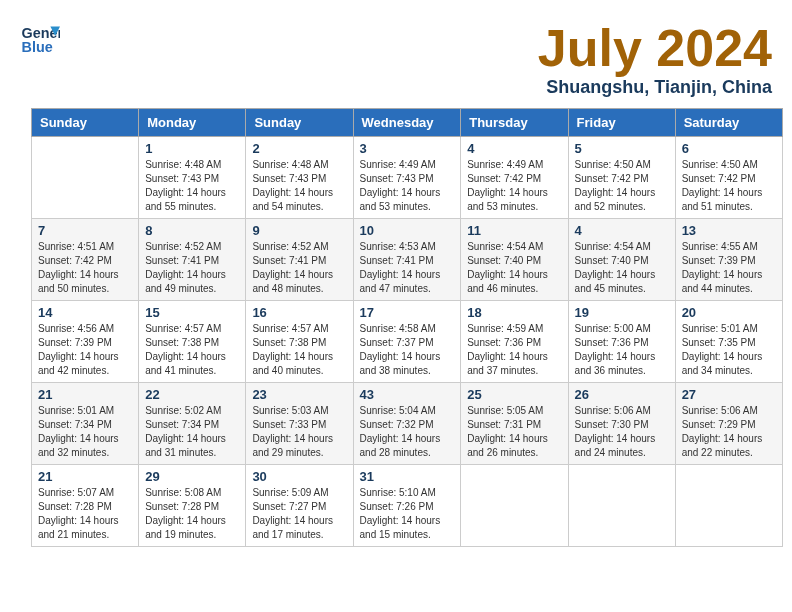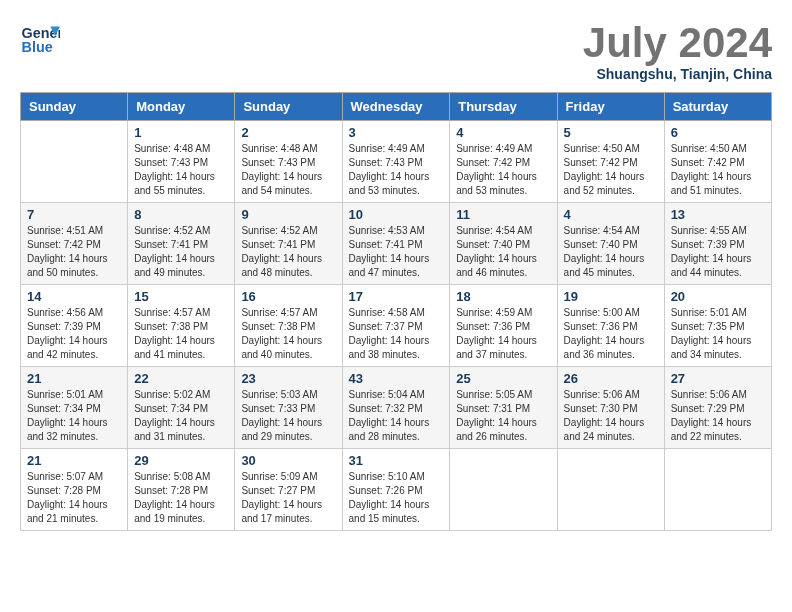--- a/index.html
+++ b/index.html
@@ -22,34 +22,35 @@
     }
     .logo-icon {
       width: 40px;
       height: 40px;
       margin-right: 4px;
     }
     .title-block {
       text-align: right;
     }
     .month-title {
-      font-size: 42px;
-      font-weight: bold;
-      color: #737373;
+      font-size: 52px;
+      font-weight: bold;
+      color: #a16207;
       line-height: 1.1;
     }
     .location-title {
-      font-size: 14px;
+      font-size: 18px;
       color: #1a3a5c;
       font-weight: bold;
     }
     .calendar-table {
       width: 100%;
       border-collapse: collapse;
       font-size: 11px;
+      margin-left: 11px;
     }
     .calendar-table th {
       background-color: #2a6ebb;
       color: #fff;
       text-align: left;
       padding: 6px 8px;
       font-size: 13px;
       font-weight: bold;
       border: 1px solid #aaa;
     }

